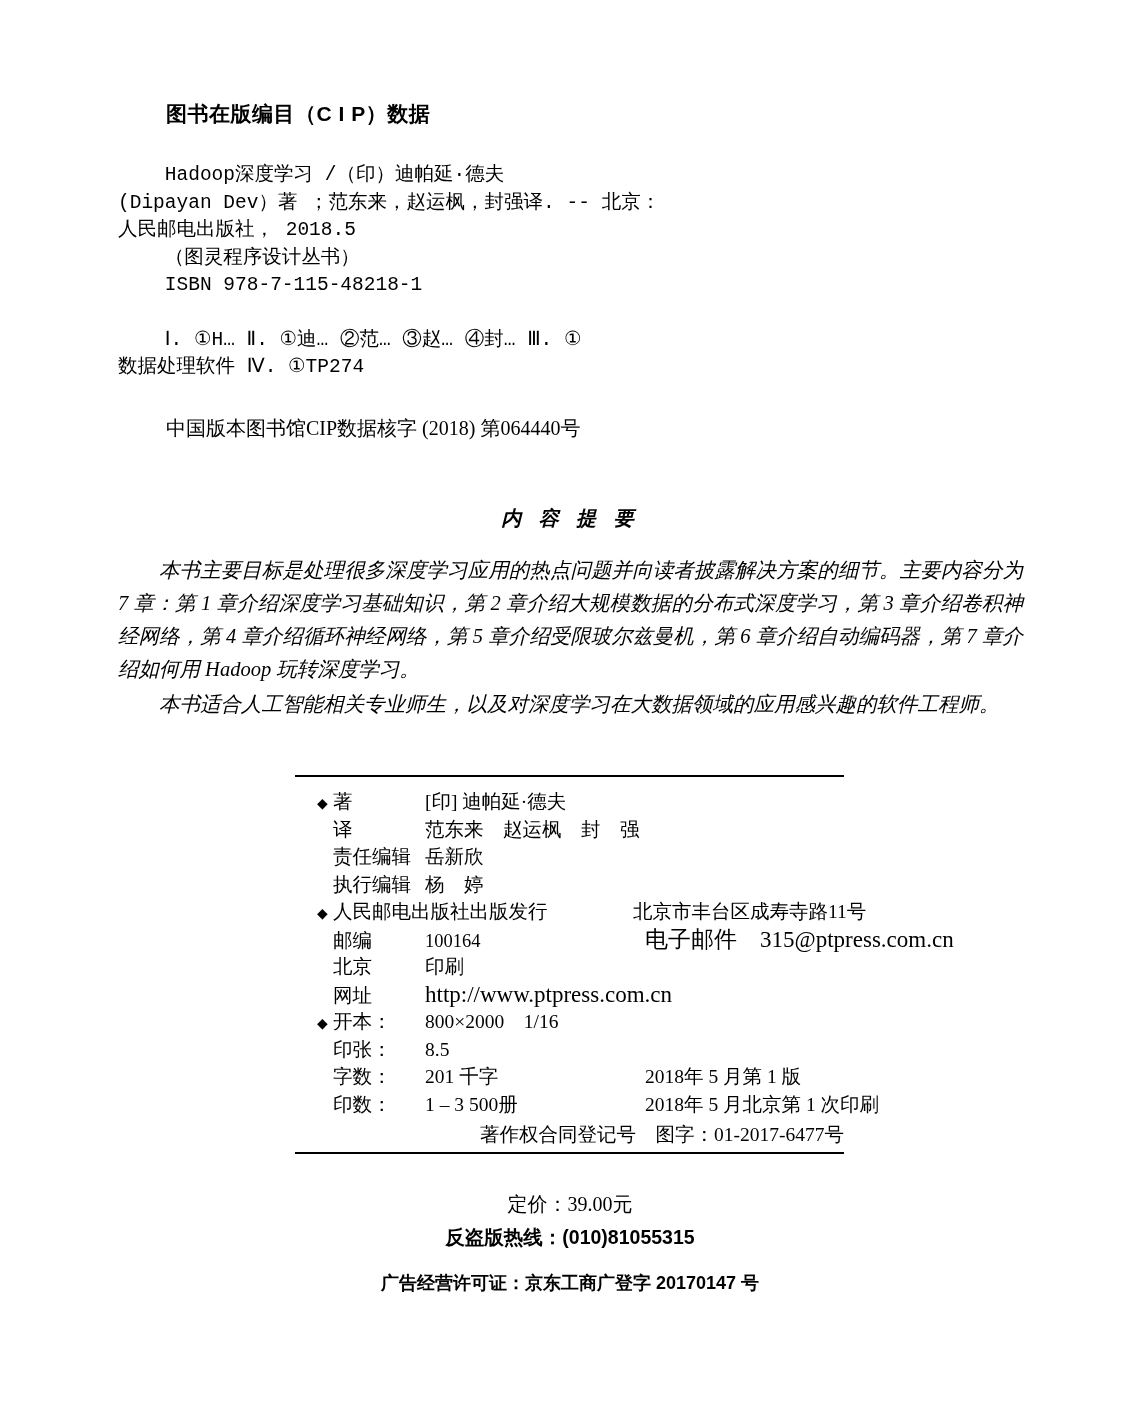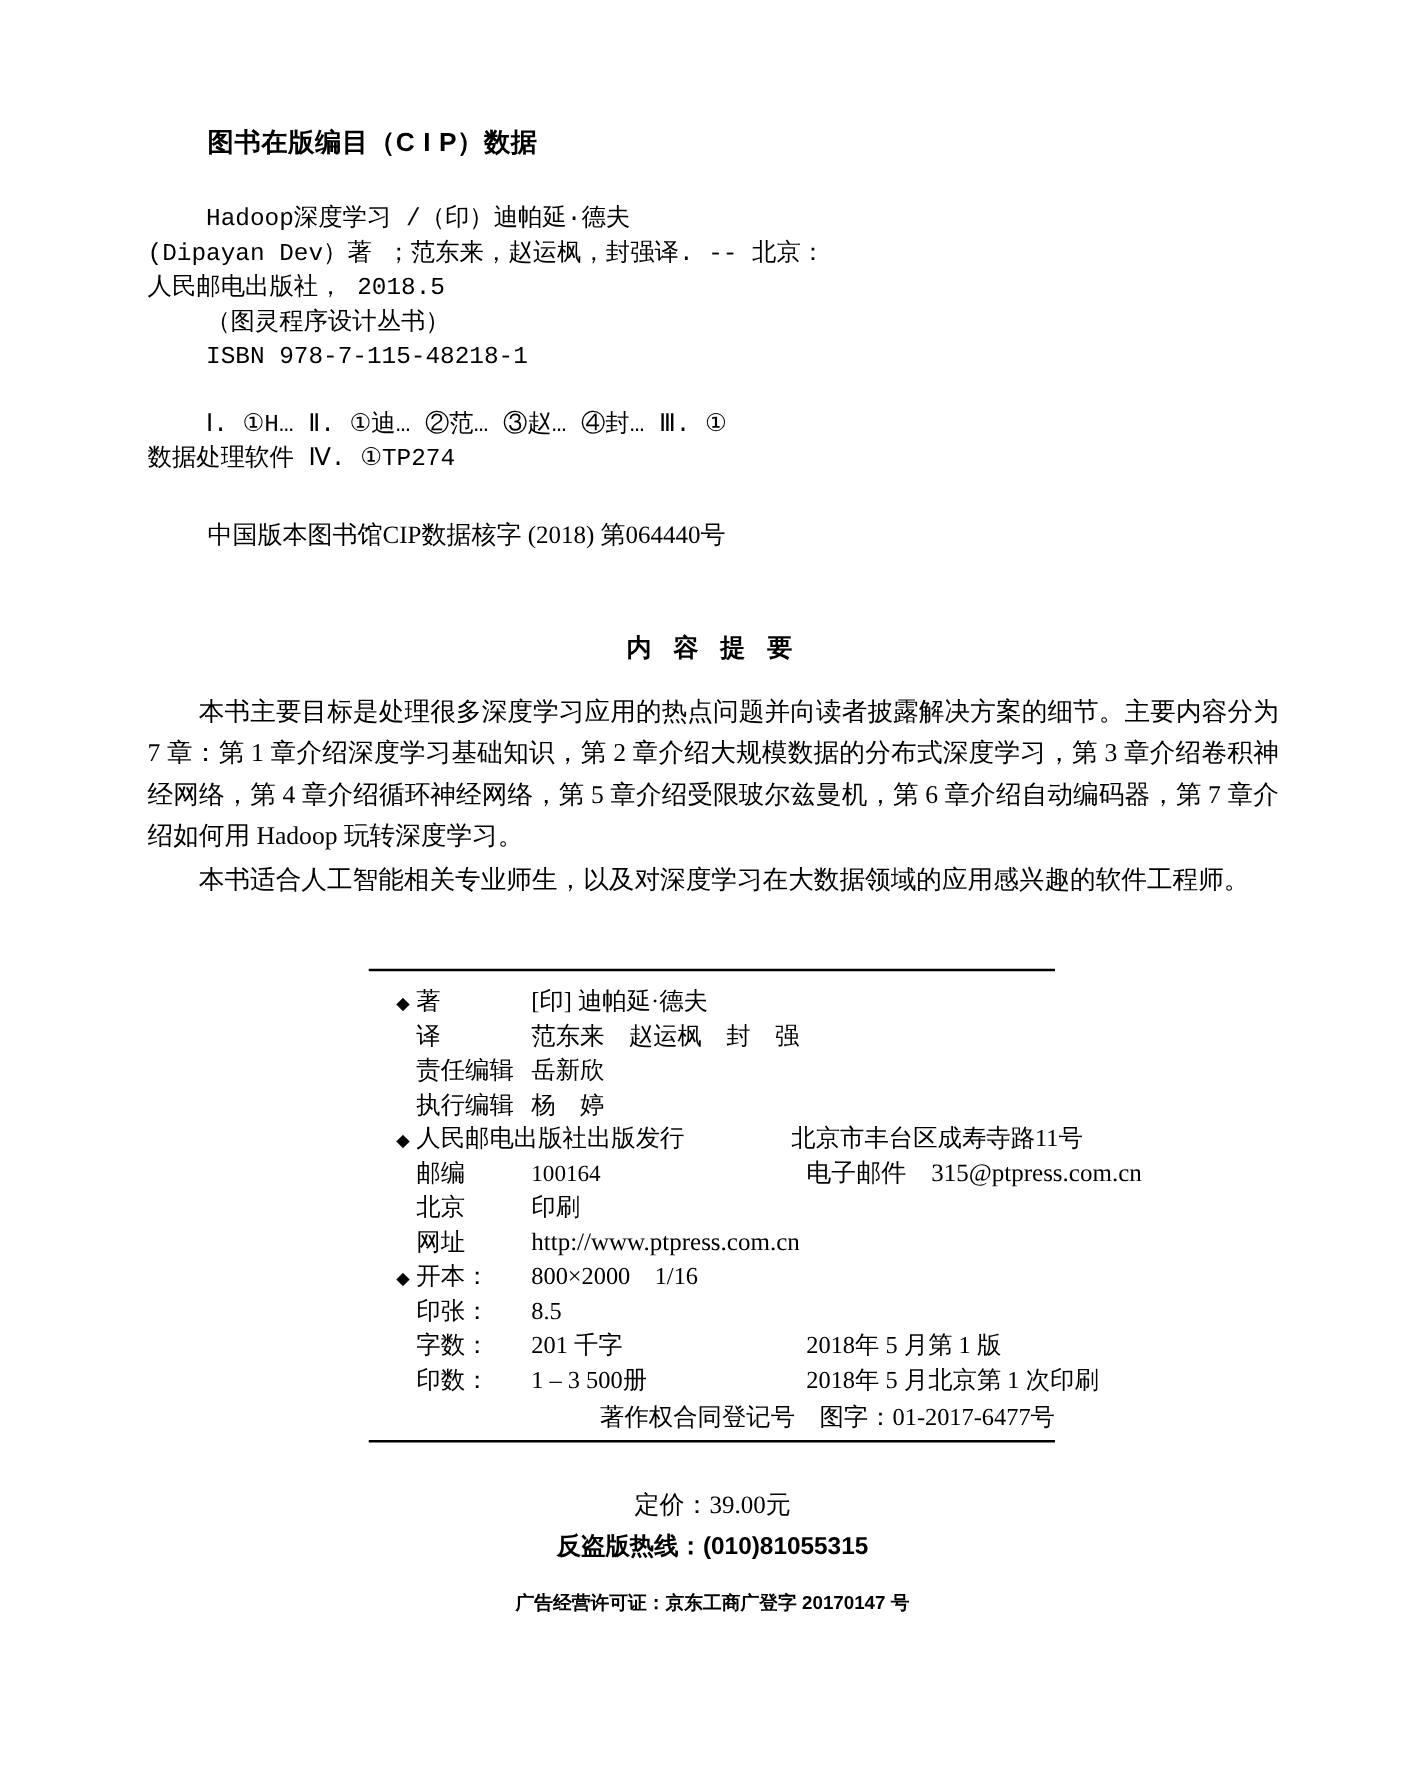--- a/index.html
+++ b/index.html
@@ -53,20 +53,21 @@
     margin-left: 48px;
     white-space: pre;
   }
 
   
   .abstract-section {
     position: absolute;
     left: 118px;
     top: 505px;
     width: 905px;
+    font-style: italic;
   }
   .abstract-title {
     font-family: "Liberation Sans", "DejaVu Sans", sans-serif;
     font-weight: bold;
     font-size: 20px;
     text-align: center;
     letter-spacing: 6px;
     margin-bottom: 22px;
   }
   .abstract-para {
@@ -120,21 +121,21 @@
   }
   .value-cell {
     flex: 0 0 auto;
     min-width: 220px;
   }
   .value-cell.wide { min-width: 300px; }
   .extra-cell {
     flex: 0 0 auto;
   }
 
-  .tiny { font-size: 20px; }
+  .tiny { font-size: 23px; text-align: right; }
   .smallnum { font-size: 18.5px; }
 
   .reg-line {
     text-align: right;
     font-size: 19.5px;
     line-height: 27.5px;
     padding-top: 3px;
     white-space: pre;
   }
 
@@ -154,21 +155,21 @@
   .hotline {
     font-family: "Liberation Sans", "DejaVu Sans", sans-serif;
     font-weight: bold;
     font-size: 19.5px;
     line-height: 34px;
     white-space: pre;
   }
   .adline {
     font-family: "Liberation Sans", "DejaVu Sans", sans-serif;
     font-weight: bold;
-    font-size: 15px;
+    font-size: 18px;
     line-height: 34px;
     margin-top: 12px;
     white-space: pre;
     text-align: center;
   }
 </style>
 </head>
 <body>
 
 <div class="page">

